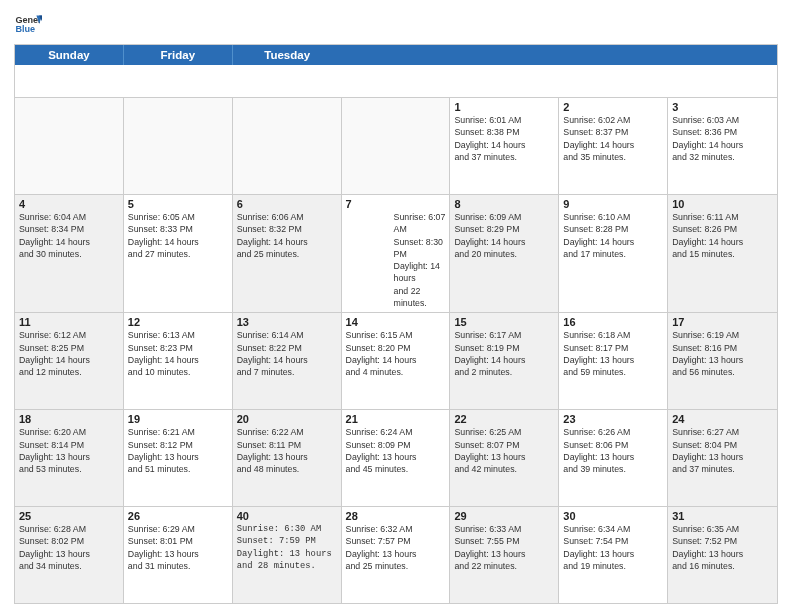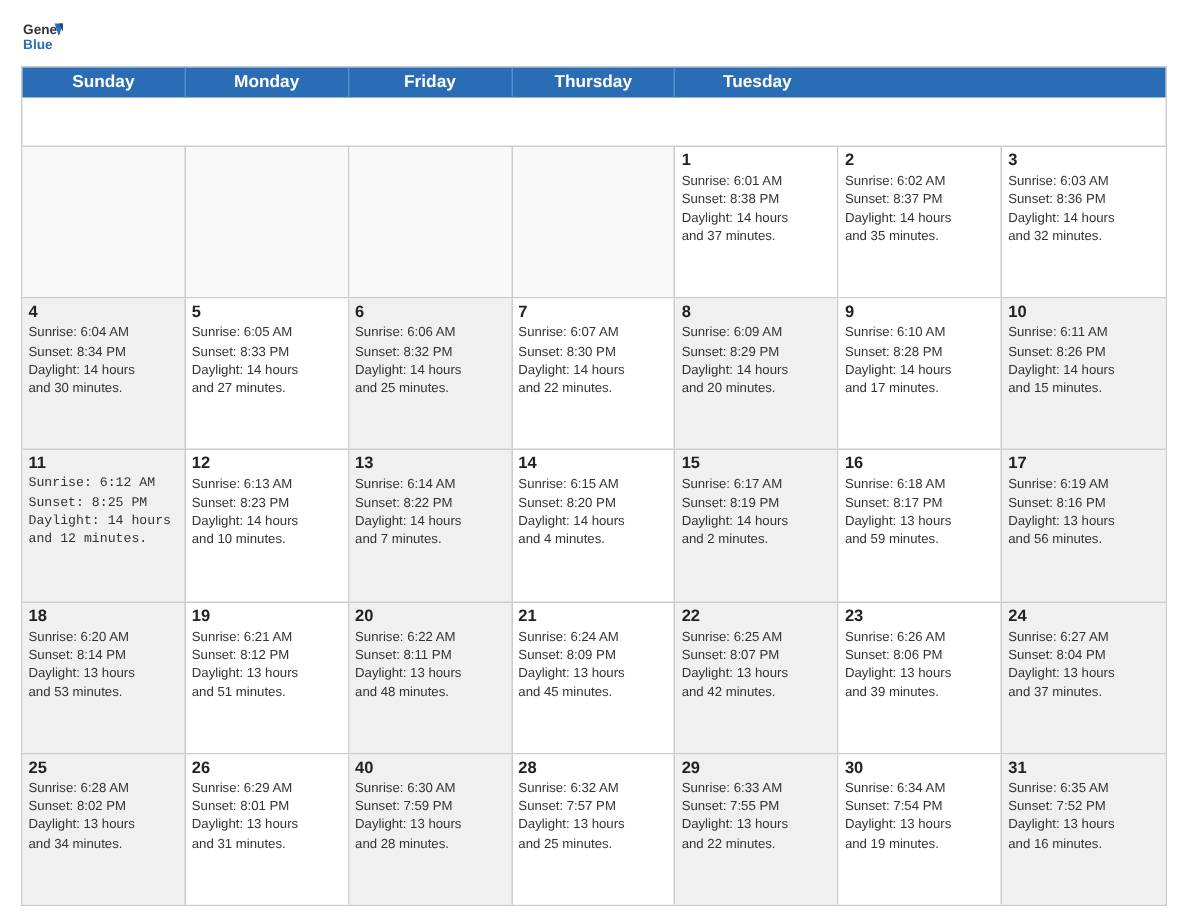--- a/index.html
+++ b/index.html
@@ -117,23 +117,21 @@
     </div>
     <div class="title-area">
       <div class="month-title"></div>
       <div class="location-title"></div>
     </div>
   </div>
 
   <div class="calendar">
     <div class="cal-header">
     <div class="cal-header-cell">Sunday</div>
-        <div class="cal-header-cell">Monday</div>
         <div class="cal-header-cell">Friday</div>
-        <div class="cal-header-cell">Thursday</div>
         <div class="cal-header-cell">Tuesday</div>
       </div>
     <div class="cal-body">
     <div class="cal-row">
           <div class="cal-cell empty"></div>
           <div class="cal-cell empty"></div>
           <div class="cal-cell empty"></div>
           <div class="cal-cell empty"></div>
           <div class="cal-cell">
             <span class="day-num">1</span>
@@ -174,21 +172,21 @@
           </div>
           <div class="cal-cell shaded">
             <span class="day-num">6</span>
             <div class="day-info" style="white-space: pre-line;">Sunrise: 6:06 AM
 Sunset: 8:32 PM
 Daylight: 14 hours
 and 25 minutes.</div>
           </div>
           <div class="cal-cell">
             <span class="day-num">7</span>
-            <div class="day-info" style="white-space: pre-line;">Sunrise: 6:07 AM
+            <div class="day-info" style="white-space: pre-line; margin-left: 48px;">Sunrise: 6:07 AM
 Sunset: 8:30 PM
 Daylight: 14 hours
 and 22 minutes.</div>
           </div>
           <div class="cal-cell shaded">
             <span class="day-num">8</span>
             <div class="day-info" style="white-space: pre-line;">Sunrise: 6:09 AM
 Sunset: 8:29 PM
 Daylight: 14 hours
 and 20 minutes.</div>
@@ -204,21 +202,21 @@
             <span class="day-num">10</span>
             <div class="day-info" style="white-space: pre-line;">Sunrise: 6:11 AM
 Sunset: 8:26 PM
 Daylight: 14 hours
 and 15 minutes.</div>
           </div>
         </div>
         <div class="cal-row">
           <div class="cal-cell shaded">
             <span class="day-num">11</span>
-            <div class="day-info" style="white-space: pre-line; font-family: Liberation Mono, monospace;">Sunrise: 6:12 AM
+            <div class="day-info" style="white-space: pre-line;">Sunrise: 6:12 AM
 Sunset: 8:25 PM
 Daylight: 14 hours
 and 12 minutes.</div>
           </div>
           <div class="cal-cell">
             <span class="day-num">12</span>
             <div class="day-info" style="white-space: pre-line;">Sunrise: 6:13 AM
 Sunset: 8:23 PM
 Daylight: 14 hours
 and 10 minutes.</div>
@@ -320,21 +318,21 @@
           </div>
           <div class="cal-cell">
             <span class="day-num">26</span>
             <div class="day-info" style="white-space: pre-line;">Sunrise: 6:29 AM
 Sunset: 8:01 PM
 Daylight: 13 hours
 and 31 minutes.</div>
           </div>
           <div class="cal-cell shaded">
             <span class="day-num">40</span>
-            <div class="day-info" style="white-space: pre-line;">Sunrise: 6:30 AM
+            <div class="day-info" style="white-space: pre-line; font-family: Liberation Mono, monospace;">Sunrise: 6:30 AM
 Sunset: 7:59 PM
 Daylight: 13 hours
 and 28 minutes.</div>
           </div>
           <div class="cal-cell">
             <span class="day-num">28</span>
             <div class="day-info" style="white-space: pre-line;">Sunrise: 6:32 AM
 Sunset: 7:57 PM
 Daylight: 13 hours
 and 25 minutes.</div>

